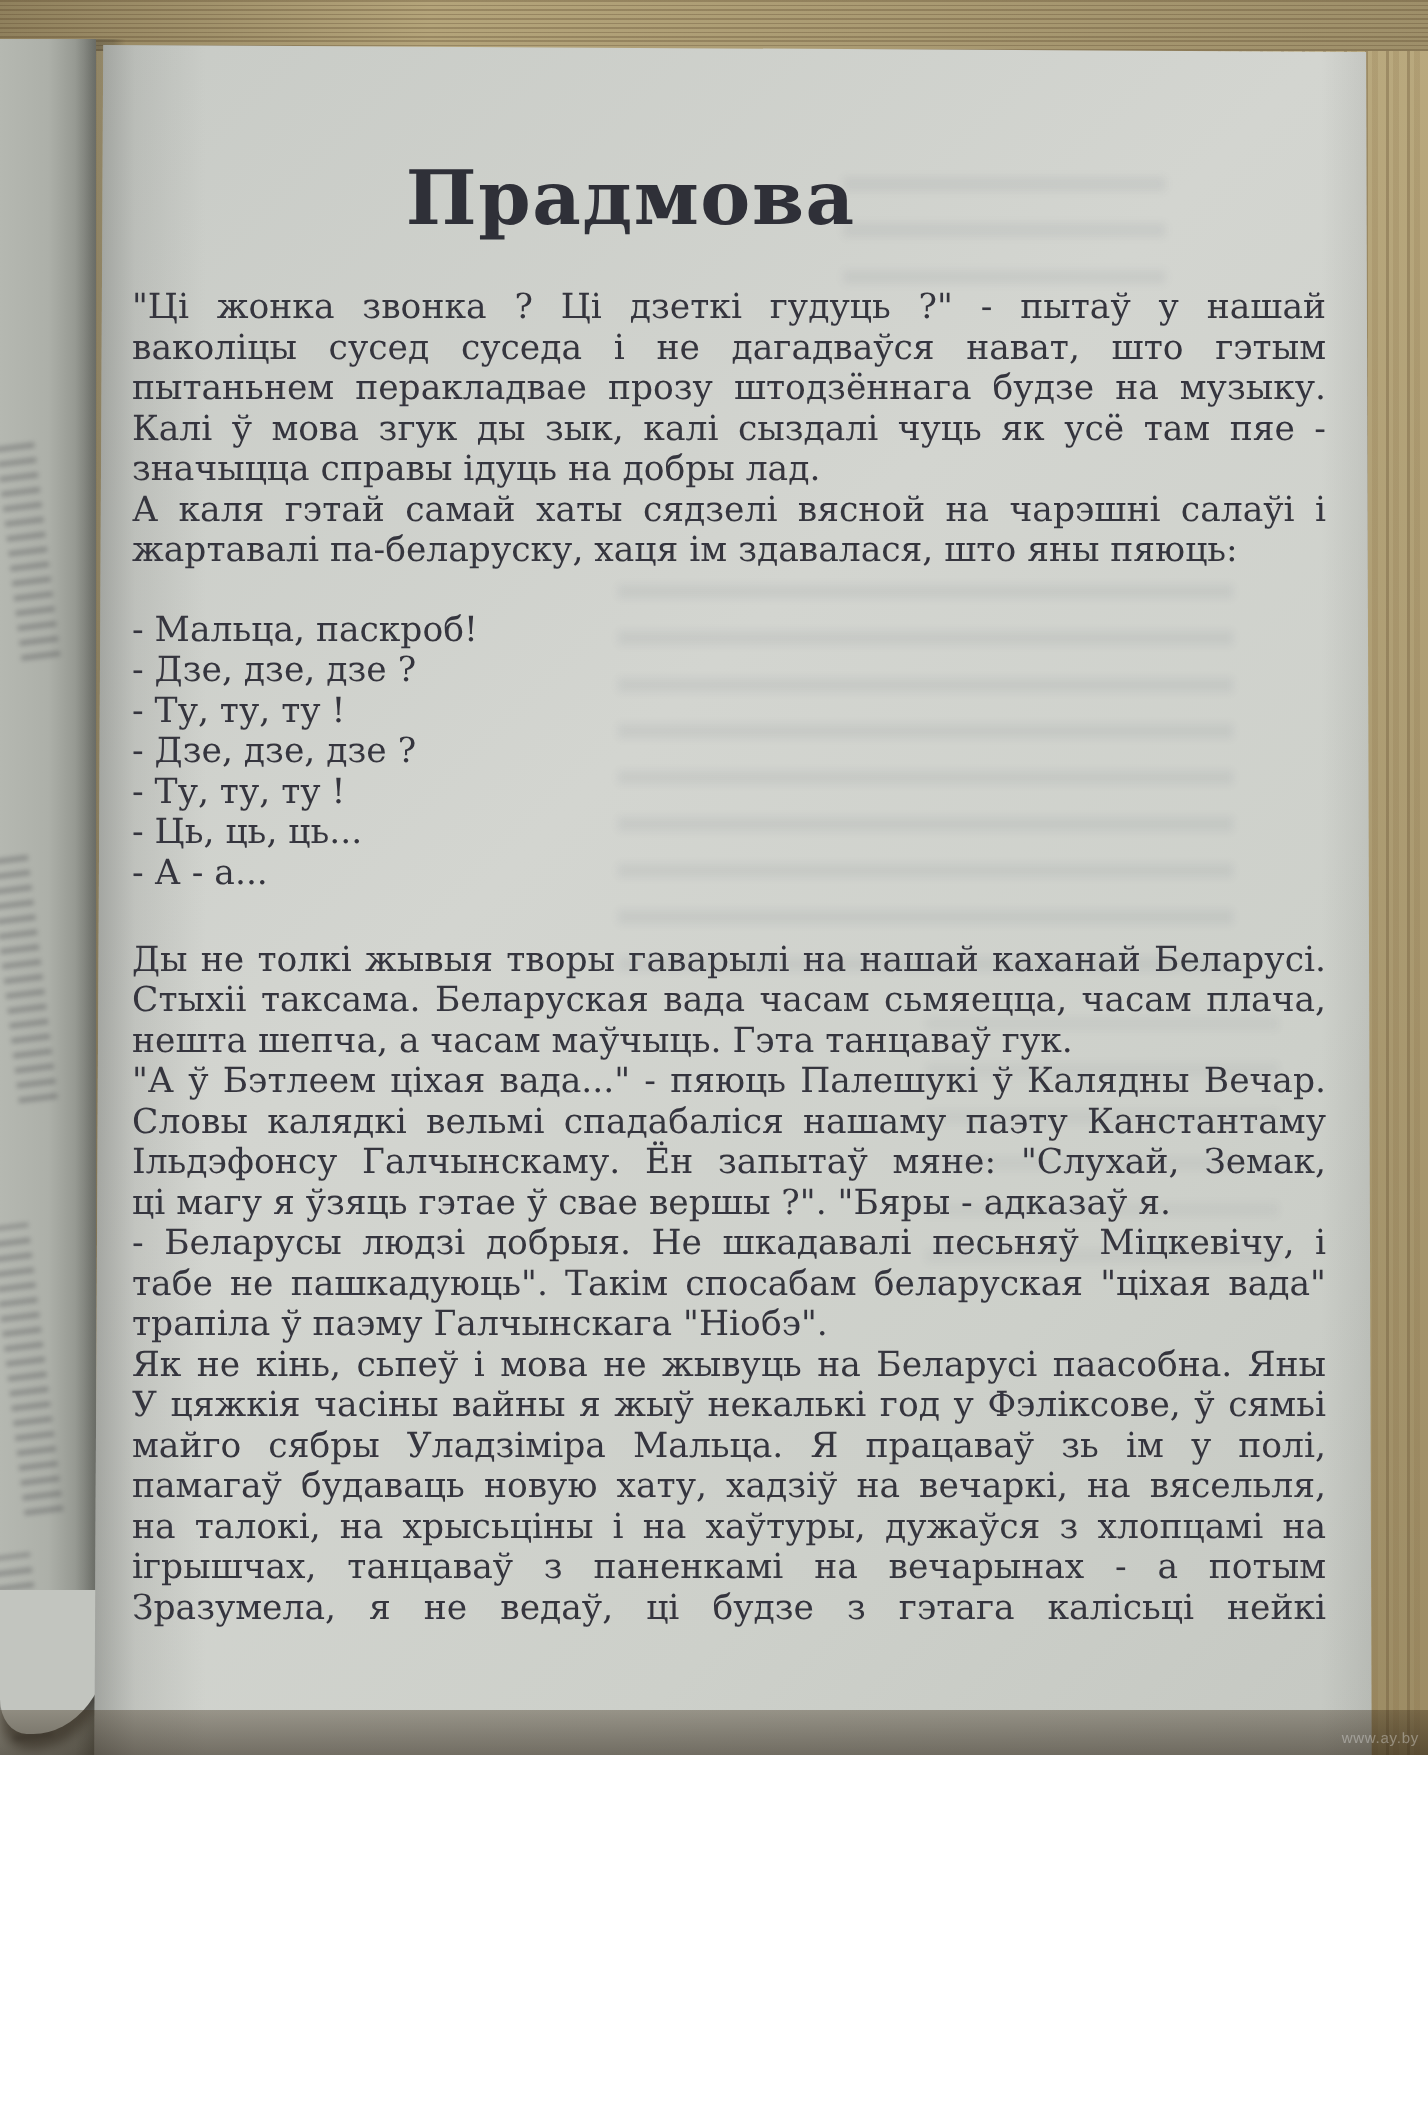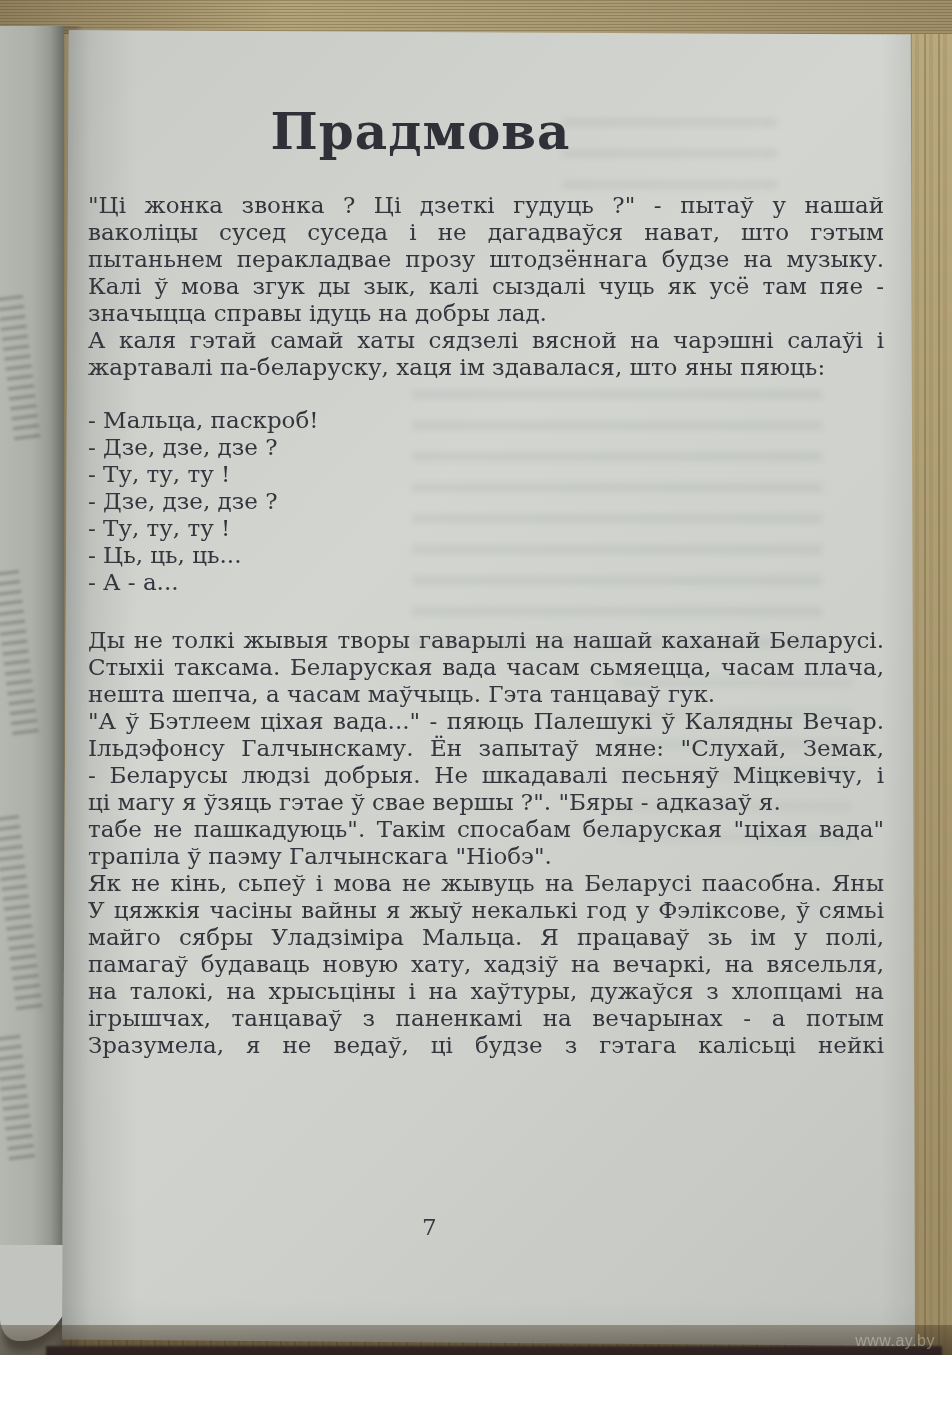--- a/index.html
+++ b/index.html
@@ -1,17 +1,17 @@
 <!DOCTYPE html>
 <html><head>
 <meta charset="utf-8">
 <style>
   html,body { margin:0; padding:0; }
   .scene {
-    position:relative; width:952px; height:1355px; overflow:hidden;
+    position:relative; width:952px; height:1170px; overflow:hidden;
     background-color:#b0a074;
     font-family:"DejaVu Serif", serif;
   }
   
   .wood {
     position:absolute; inset:0;
     background-color:#b2a175;
     background-image:
       repeating-linear-gradient(90deg,
         rgba(92,71,43,0.30) 0 2px, rgba(0,0,0,0) 2px 5px,
@@ -87,22 +87,22 @@
   
   .ghost {
     position:absolute; pointer-events:none;
     background:repeating-linear-gradient(180deg, rgba(78,84,100,0.14) 0 9px, rgba(0,0,0,0) 9px 31px);
     filter:blur(3px);
   }
   .ghost.g1 { left:500px; top:88px;  width:215px; height:84px;  opacity:0.55; }
   .ghost.g2 { left:350px; top:360px; width:410px; height:275px; opacity:0.60; }
   .ghost.g3 { left:555px; top:648px; width:235px; height:165px; opacity:0.40; }
   .watermark {
-    position:absolute; right:17px; bottom:5px;
-    font-family:"Liberation Sans", sans-serif; font-size:16px;
+    position:absolute; right:6px; bottom:5px;
+    font-family:"Liberation Sans", sans-serif; font-size:10px;
     color:rgba(235,235,235,0.38); letter-spacing:0.5px;
   }
 </style>
 </head>
 <body>
 
 <div class="scene">
   <div class="wood"></div>
   <div class="wood-top-strip"></div>
 
@@ -137,23 +137,24 @@
       <div class="ln">- Ту, ту, ту !</div>
       <div class="ln">- Дзе, дзе, дзе ?</div>
       <div class="ln">- Ту, ту, ту !</div>
       <div class="ln">- Ць, ць, ць...</div>
       <div class="ln">- А - а...</div>
       <div class="sp-b"></div>
       <div class="ln j">Ды не толкі жывыя творы гаварылі на нашай каханай Беларусі.</div>
       <div class="ln j">Стыхіі таксама. Беларуская вада часам сьмяецца, часам плача,</div>
       <div class="ln">нешта шепча, а часам маўчыць. Гэта танцаваў гук.</div>
       <div class="ln j">"А ў Бэтлеем ціхая вада..." - пяюць Палешукі ў Калядны Вечар.</div>
+      <div class="ln j">Словы калядкі вельмі спадабаліся нашаму паэту Канстантаму</div>
       <div class="ln j">Ільдэфонсу Галчынскаму. Ён запытаў мяне: "Слухай, Земак,</div>
+      <div class="ln">ці магу я ўзяць гэтае ў свае вершы ?". "Бяры - адказаў я.</div>
       <div class="ln j">- Беларусы людзі добрыя. Не шкадавалі песьняў Міцкевічу, і</div>
-      <div class="ln">ці магу я ўзяць гэтае ў свае вершы ?". "Бяры - адказаў я.</div>
       <div class="ln j">табе не пашкадуюць". Такім спосабам беларуская "ціхая вада"</div>
       <div class="ln">трапіла ў паэму Галчынскага "Ніобэ".</div>
       <div class="ln j">Як не кінь, сьпеў і мова не жывуць на Беларусі паасобна. Яны</div>
       <div class="ln j">У цяжкія часіны вайны я жыў некалькі год у Фэліксове, ў сямьі</div>
       <div class="ln j">майго сябры Уладзіміра Мальца. Я працаваў зь ім у полі,</div>
       <div class="ln j">памагаў будаваць новую хату, хадзіў на вечаркі, на вясельля,</div>
       <div class="ln j">на талокі, на хрысьціны і на хаўтуры, дужаўся з хлопцамі на</div>
       <div class="ln j">ігрышчах, танцаваў з паненкамі на вечарынах - а потым</div>
       <div class="ln j">Зразумела, я не ведаў, ці будзе з гэтага калісьці нейкі</div>
     </div>

